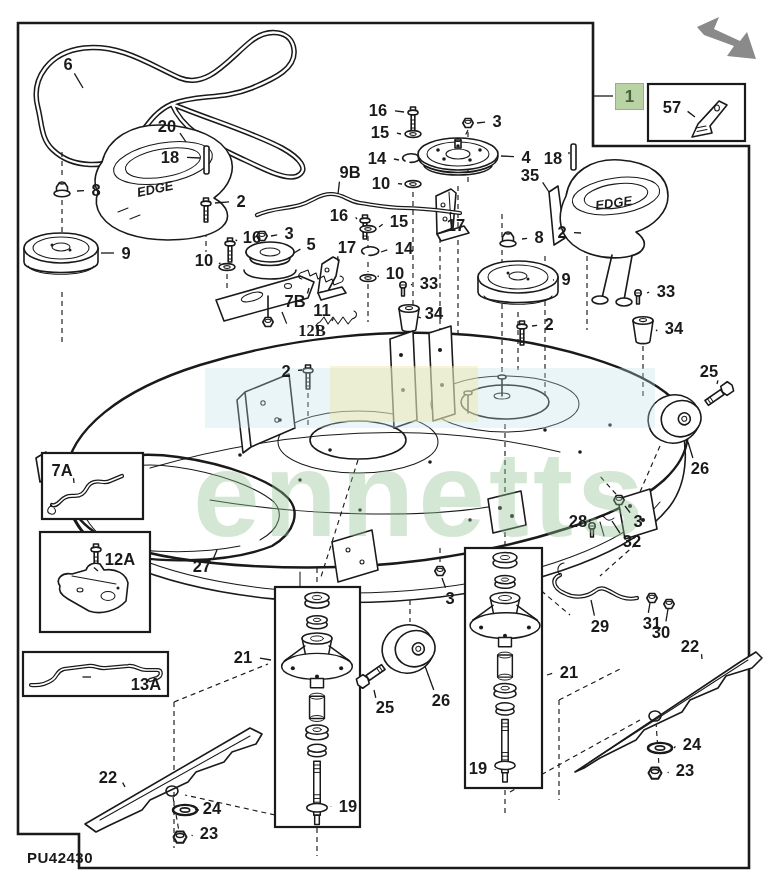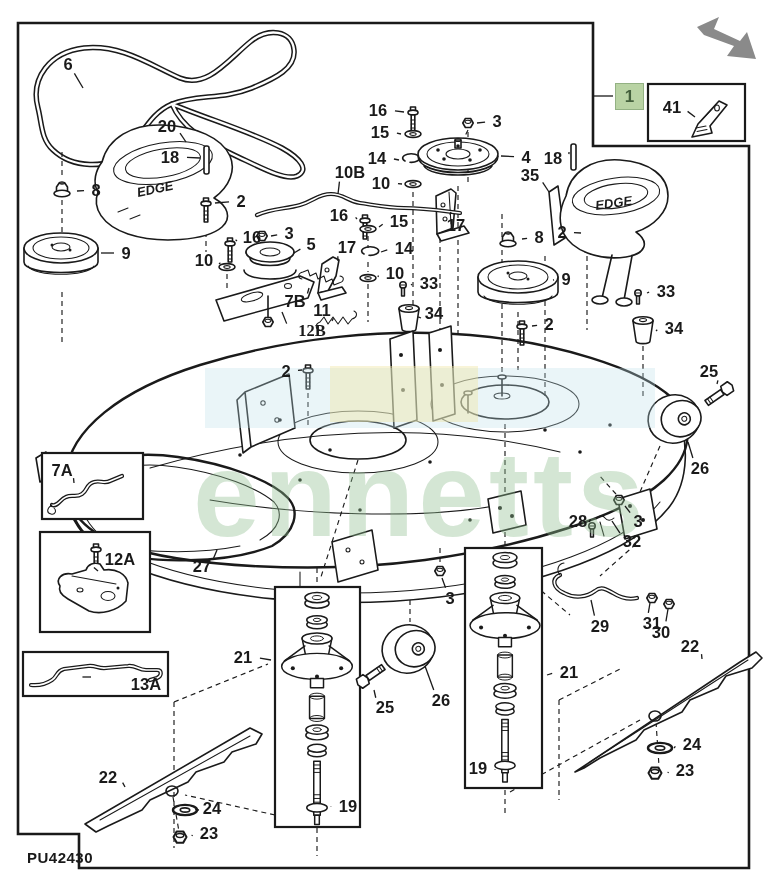--- a/index.html
+++ b/index.html
@@ -456,21 +456,21 @@
       <div class="plabel" style="left: 68px; top: 64px;">6</div>
       <div class="plabel" style="left: 167px; top: 126px;">20</div>
       <div class="plabel" style="left: 170px; top: 157px;">18</div>
       <div class="plabel" style="left: 96px; top: 190px;">8</div>
       <div class="plabel" style="left: 241px; top: 201px;">2</div>
       <div class="plabel" style="left: 126px; top: 253px;">9</div>
       <div class="plabel" style="left: 378px; top: 110px;">16</div>
       <div class="plabel" style="left: 380px; top: 132px;">15</div>
       <div class="plabel" style="left: 377px; top: 158px;">14</div>
       <div class="plabel" style="left: 381px; top: 183px;">10</div>
-      <div class="plabel" style="left: 350px; top: 172px;">10B</div>
+      <div class="plabel" style="left: 350px; top: 172px;">9B</div>
       <div class="plabel" style="left: 497px; top: 121px;">3</div>
       <div class="plabel" style="left: 526px; top: 157px;">4</div>
       <div class="plabel" style="left: 530px; top: 175px;">35</div>
       <div class="plabel" style="left: 553px; top: 158px;">18</div>
       <div class="plabel" style="left: 339px; top: 215px;">16</div>
       <div class="plabel" style="left: 399px; top: 221px;">15</div>
       <div class="plabel" style="left: 404px; top: 248px;">14</div>
       <div class="plabel" style="left: 395px; top: 273px;">10</div>
       <div class="plabel" style="left: 456px; top: 225px;">17</div>
       <div class="plabel" style="left: 252px; top: 237px;">16</div>
@@ -508,20 +508,20 @@
       <div class="plabel" style="left: 450px; top: 598px;">3</div>
       <div class="plabel" style="left: 385px; top: 707px;">25</div>
       <div class="plabel" style="left: 441px; top: 700px;">26</div>
       <div class="plabel" style="left: 348px; top: 806px;">19</div>
       <div class="plabel" style="left: 108px; top: 777px;">22</div>
       <div class="plabel" style="left: 212px; top: 808px;">24</div>
       <div class="plabel" style="left: 209px; top: 833px;">23</div>
       <div class="plabel" style="left: 62px; top: 470px;">7A</div>
       <div class="plabel" style="left: 120px; top: 559px;">12A</div>
       <div class="plabel" style="left: 98px; top: 684px; margin-left: 48px;">13A</div>
-      <div class="plabel" style="left: 672px; top: 107px;">41</div>
+      <div class="plabel" style="left: 672px; top: 107px;">57</div>
     </div>
 
 <div id="badge">1</div>
 
 <div id="pucode">PU42430</div>
 
 </div>
 
 </body></html>

